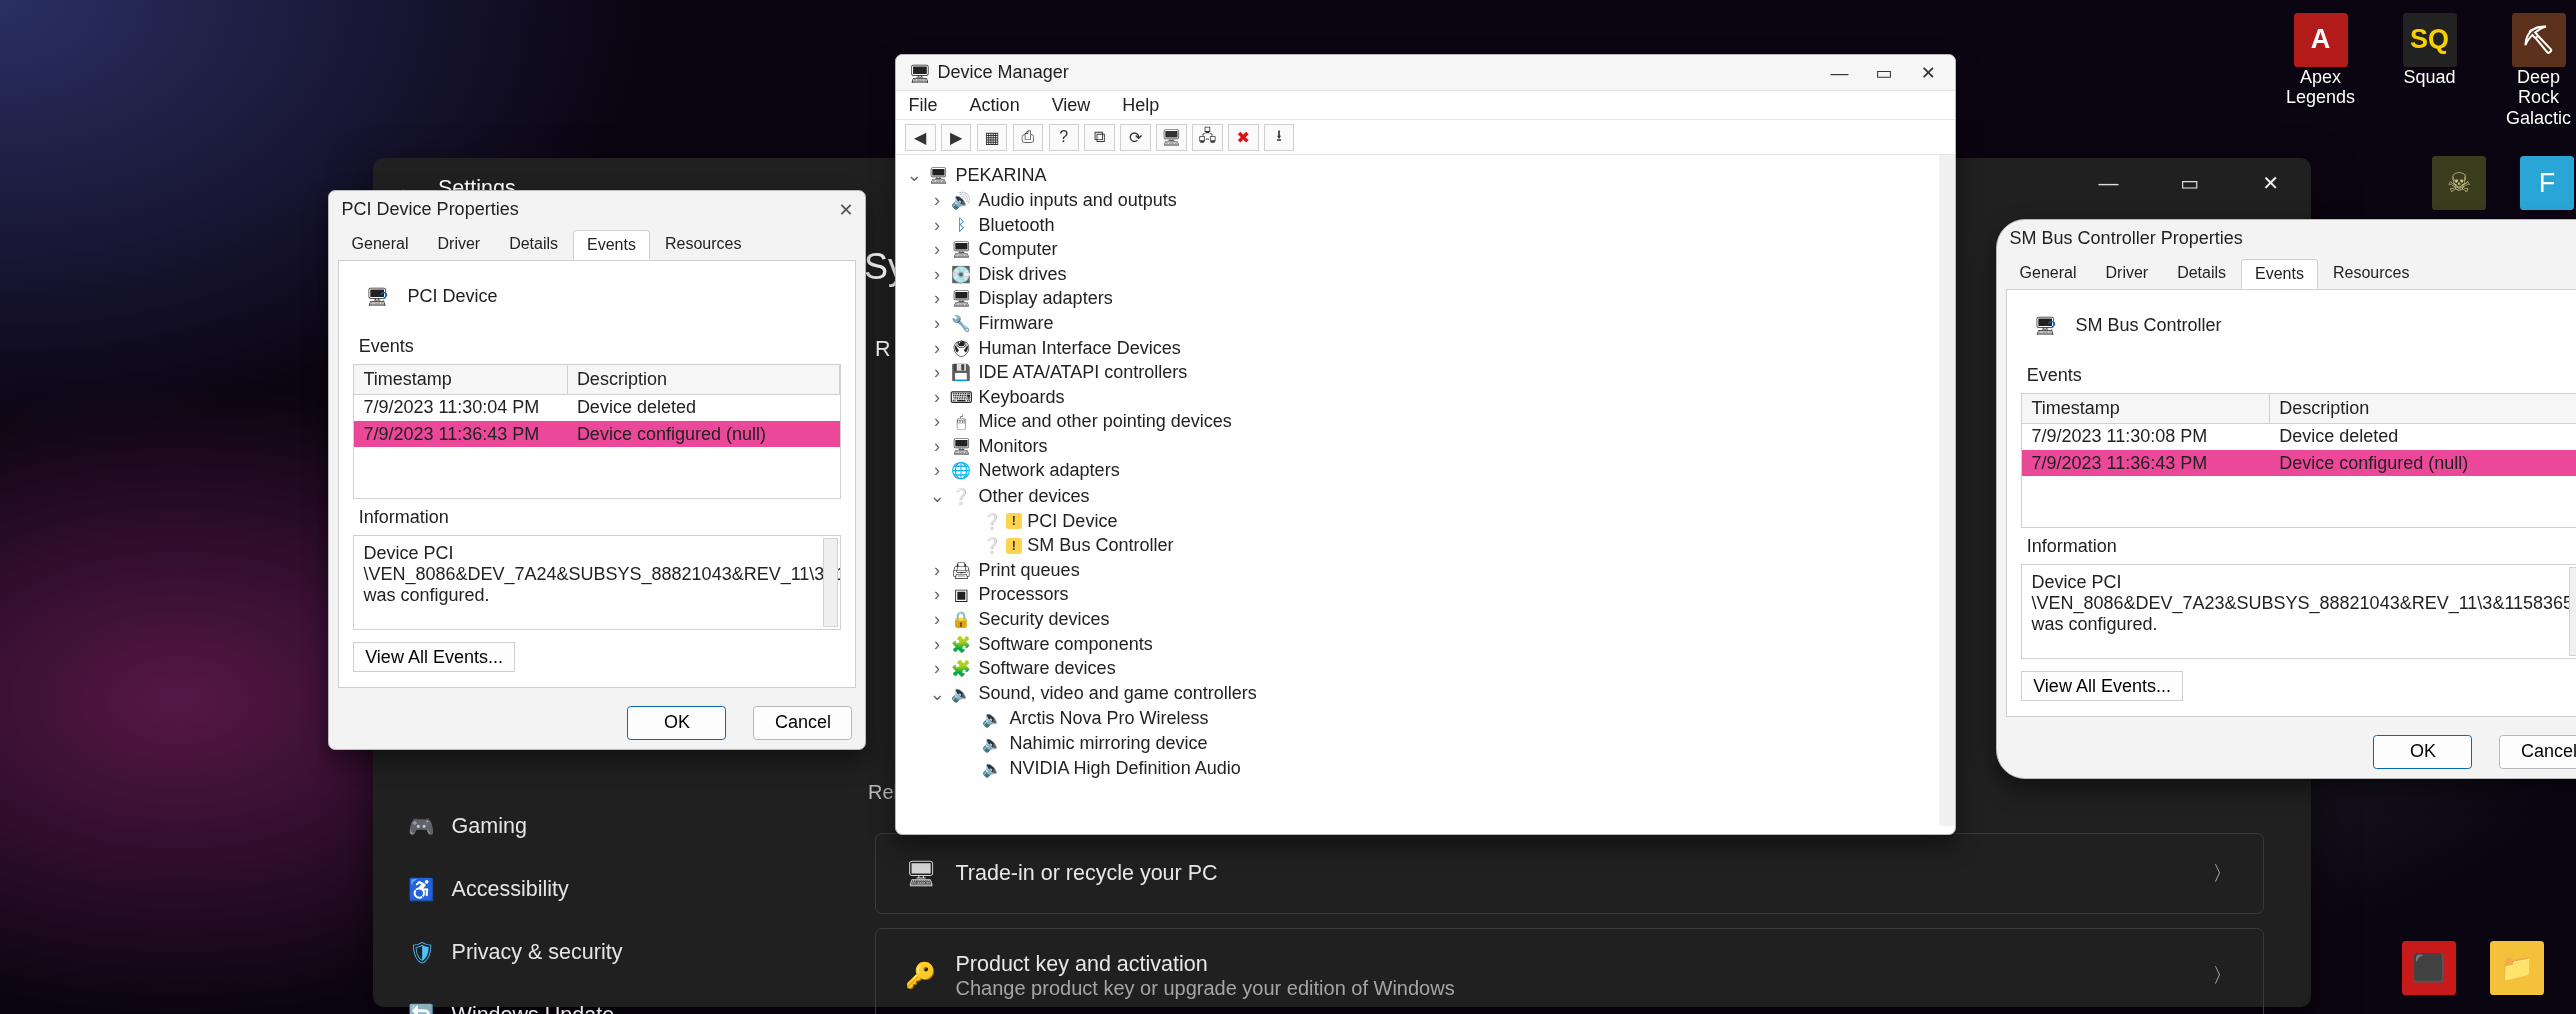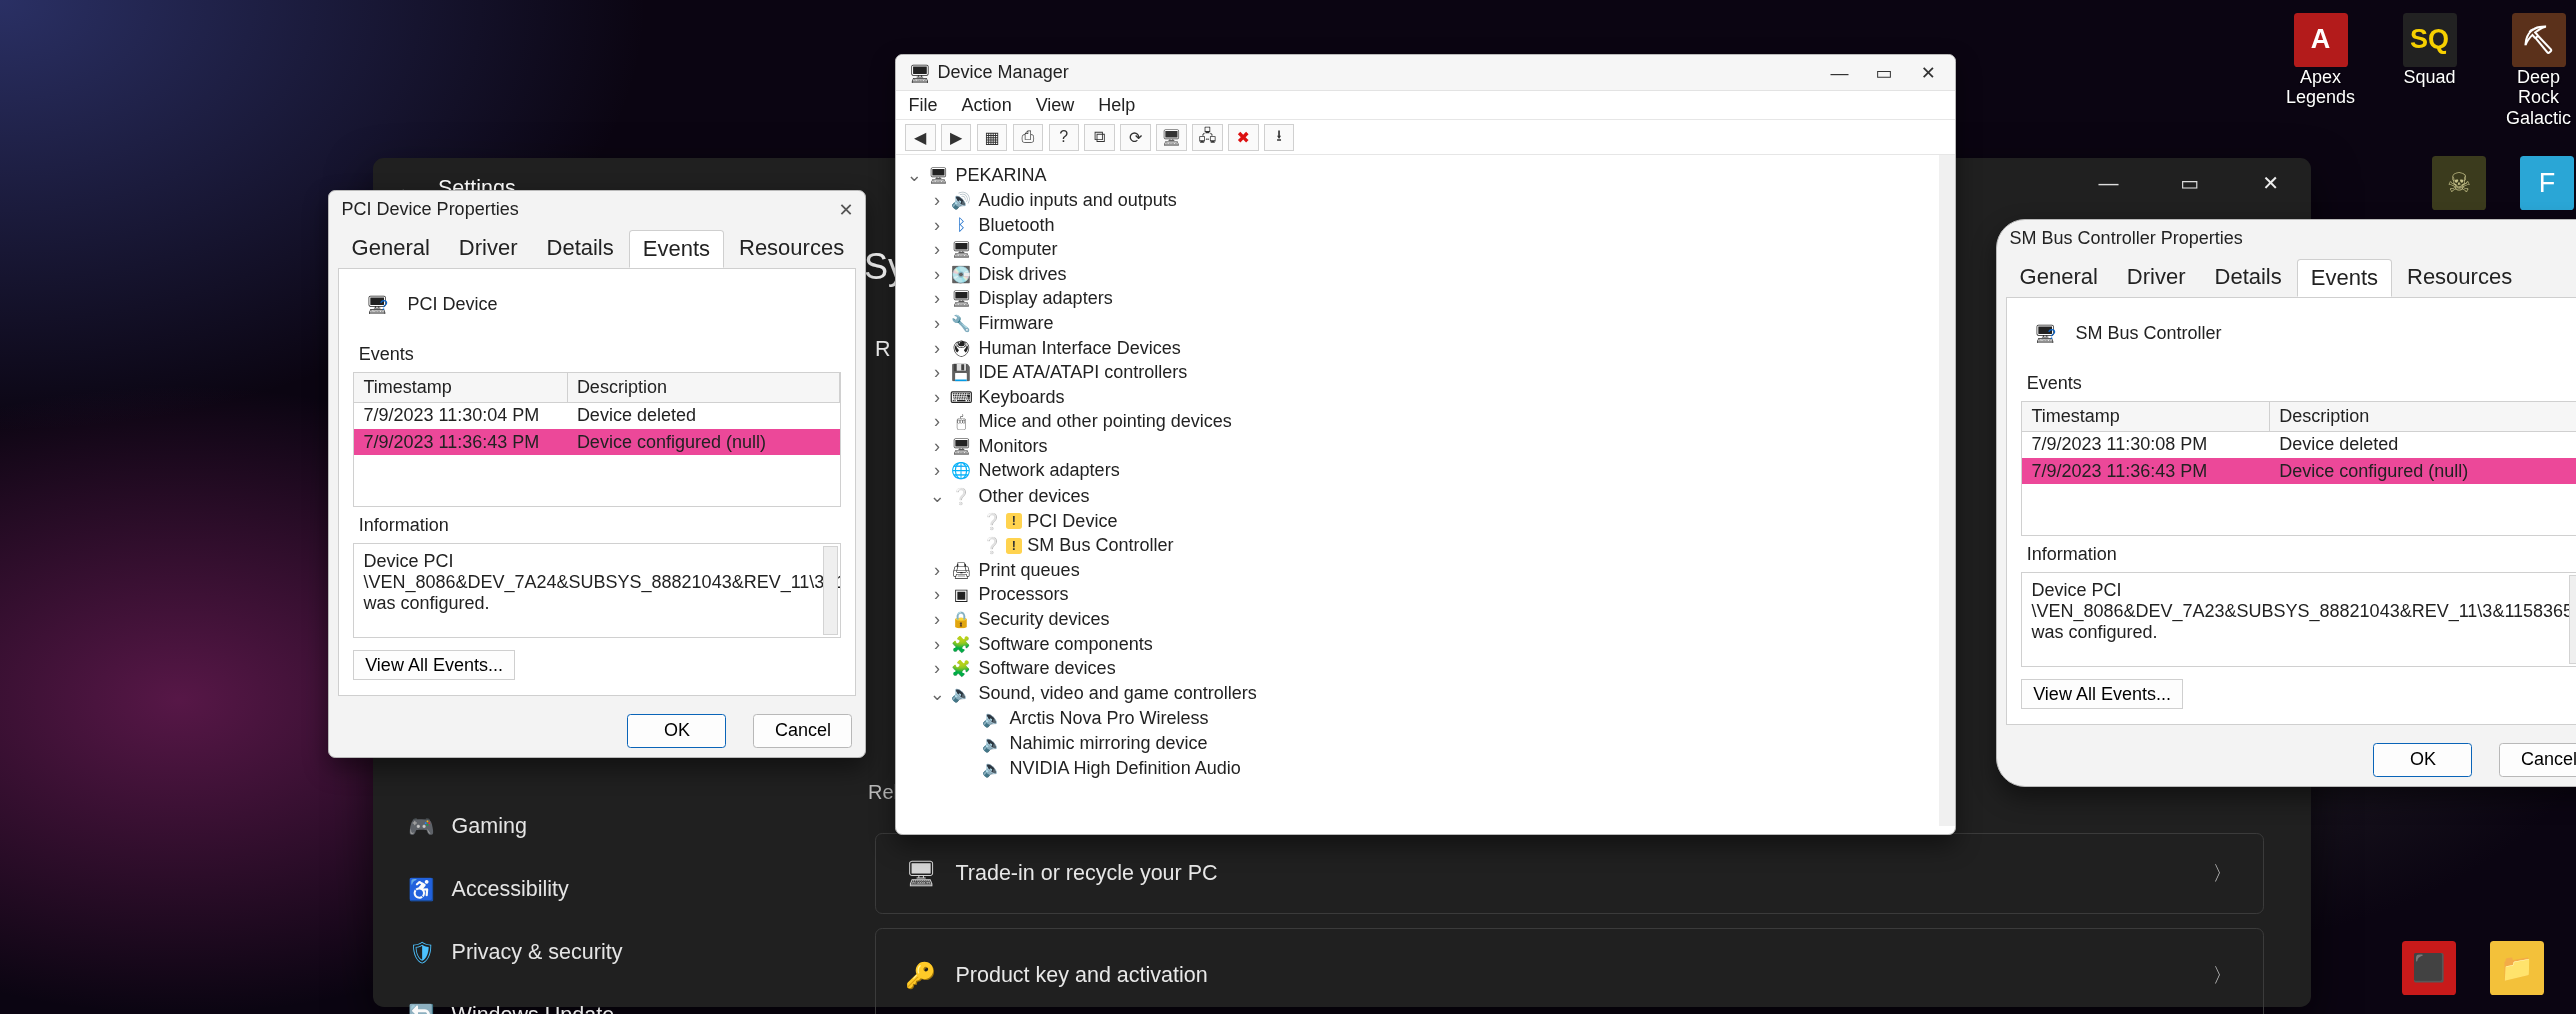--- a/index.html
+++ b/index.html
@@ -39,21 +39,21 @@
 .card.prod{top:770px;height:95px;flex-direction:column;align-items:flex-start;justify-content:center;gap:5.4px;position:absolute;}
 .card.prod .row{display:flex;align-items:center;gap:23px;width:100%;justify-content:space-between;}
 .card .sub{color:#a5a5a5;font-size:20px;}
 .cardicon{width:29px;height:29px;display:inline-flex;align-items:center;justify-content:center;margin-right:20px;font-size:25px;color:#d5d5d5;}
 
 
 .win { position:absolute; background:#f3f3f3; border:0.9px solid #b9b9b9; border-radius:7.2px; box-shadow:0 10.8px 25px rgba(0,0,0,.45); }
 .titlebar { height:36px; display:flex; align-items:center; padding-left:12.6px; font-size:18px; color:#222; position:relative;}
 .titlebar .ticon{width:20px;height:20px;margin-right:9px;}
 .titlebar .closex{position:absolute;right:5.4px;top:5.4px;width:27px;height:27px;display:flex;align-items:center;justify-content:center;color:#555;}
-.tabrow{display:flex;gap:1.8px;padding:1.8px 9px 0 9px;font-size:22px;color:#222;}
+.tabrow{display:flex;gap:1.8px;padding:1.8px 9px 0 9px;font-size:16px;color:#222;}
 .tabrow .tab{padding:5.4px 12.6px;border:0.9px solid transparent;}
 .tabrow .tab.active{background:#fff;border:0.9px solid #cfcfcf;border-bottom-color:#fff;border-radius:3.6px 3.6px 0 0;position:relative;top:0.9px;}
 .panel{background:#fff;border:0.9px solid #cfcfcf;margin:0 9px 9px 9px;padding:14.4px;}
 .devhead{display:flex;align-items:center;gap:12.6px;padding:3.6px 5.4px 14.4px 5.4px;font-size:18px;color:#222;}
 .devhead .devicon{width:36px;height:36px;display:flex;align-items:center;justify-content:center;}
 .label{font-size:18px;color:#222;margin:7.2px 5.4px;}
 .eventtable{border:0.9px solid #d0d0d0;height:135px;font-size:18px;color:#222;background:#fff;}
 .eventtable .hdr{display:flex;border-bottom:0.9px solid #d0d0d0;background:#f6f6f6;align-items:center;}
 .eventtable .hdr div{padding:3.6px 9px;border-right:0.9px solid #d0d0d0;}
 .eventtable .row{display:flex;}
@@ -65,21 +65,21 @@
 .viewall{margin-top:12.6px;padding:3.6px 10.8px;border:0.9px solid #cfcfcf;background:#fdfdfd;font-size:18px;}
 .btnrow{display:flex;justify-content:flex-end;gap:27px;padding:9px 12.6px;}
 .btn{min-width:99px;text-align:center;padding:5.4px 14.4px;border:0.9px solid #b8b8b8;background:#fdfdfd;font-size:18px;border-radius:3.6px;}
 .btn.primary{border:1.8px solid #0a64b8;}
 
 
 .devmgr{position:absolute;left:895px;top:54px;width:1061px;height:781px;background:#fff;border:0.9px solid #b9b9b9;border-radius:7.2px;box-shadow:0 10.8px 25px rgba(0,0,0,.45);}
 .devmgr .titlebar{border-bottom:0.9px solid #e3e3e3;border-radius:7.2px 7.2px 0 0;background:#f6f6f6;}
 .devmgr .titlebar .caps{position:absolute;right:7.2px;top:3.6px;display:flex;gap:5.4px;}
 .devmgr .titlebar .caps .cbtn{width:39px;height:29px;display:flex;align-items:center;justify-content:center;color:#333;}
-.menubar{display:flex;gap:24px;padding:3.6px 12.6px;font-size:18px;color:#222;border-bottom:0.9px solid #e6e6e6;}
+.menubar{display:flex;gap:32px;padding:3.6px 12.6px;font-size:18px;color:#222;border-bottom:0.9px solid #e6e6e6;}
 .toolbar{display:flex;gap:5.4px;padding:3.6px 9px;border-bottom:0.9px solid #e6e6e6;align-items:center;}
 .tbtn{width:30.5px;height:27px;border:0.9px solid #d0d0d0;background:#fafafa;display:flex;align-items:center;justify-content:center;font-size:16px;color:#333;}
 .tree{padding:7.2px 10.8px;font-size:18px;color:#222;overflow:auto;height:671px;border-right:16px solid #f0f0f0;}
 .node{display:flex;align-items:center;gap:7.2px;padding:1.8px 0;}
 .node .tw{width:14.4px;text-align:center;color:#666;}
 .node .nico{width:20px;height:20px;display:flex;align-items:center;justify-content:center;font-size:16px;}
 .node.l1{padding-left:0px;}
 .node.l2{padding-left:23px;}
 .node.l3{padding-left:54px;}
 .warn{display:inline-flex;align-items:center;justify-content:center;width:16px;height:16px;background:#ffd34f;border-radius:2.7px;font-size:12.6px;color:#333;font-weight:bold;margin-left:-3.6px;margin-right:-1.8px;}
@@ -150,20 +150,21 @@
     </div>
     <span class="chev">〉</span>
   </div>
 
   <div class="card prod">
     <div class="row">
       <div style="display:flex;align-items:center;">
         <span class="cardicon">🔑</span>
         <div style="display:flex;flex-direction:column;">
           <span style="font-size:21.5px;">Product key and activation</span>
+          <span class="sub">Change product key or upgrade your edition of Windows</span>
         </div>
       </div>
       <span class="chev">〉</span>
     </div>
   </div>
 </div>
 
 <div class="devmgr">
   <div class="titlebar">
     <span class="ticon">🖥</span>

